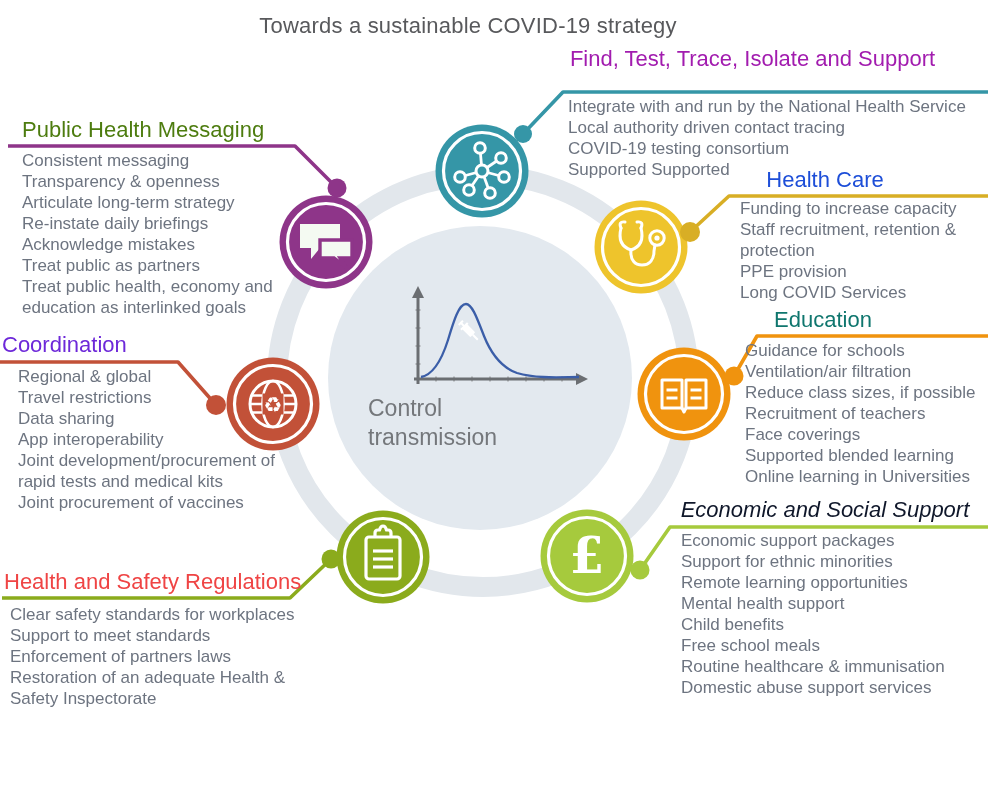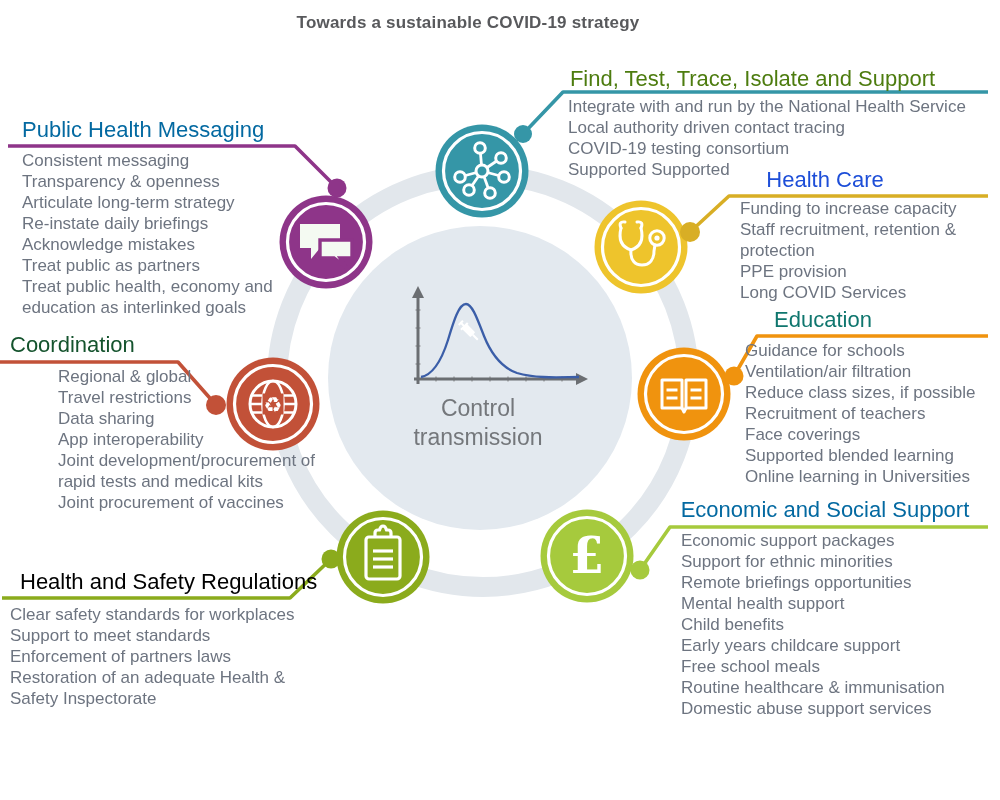--- a/index.html
+++ b/index.html
@@ -3,42 +3,42 @@
 <meta charset="utf-8">
 <style>
   html,body{margin:0;padding:0;background:#ffffff;}
   .stage{
     position:relative;width:1000px;height:800px;overflow:hidden;background:#ffffff;
     font-family:"Liberation Sans","DejaVu Sans",sans-serif;
   }
   .stage svg{position:absolute;left:0;top:0;}
   .title{
     position:absolute;left:0;top:13px;width:936px;text-align:center;
-    font-size:17px;font-weight:bold;color:#58595c;letter-spacing:.2px;
+    font-size:22px;font-weight:normal;color:#58595c;letter-spacing:.2px;
   }
   .sec-title{position:absolute;font-size:22px;line-height:24px;white-space:nowrap;}
   .sec-title.ctr{text-align:center;white-space:normal;}
-  .t-phm{left:22px;top:118px;color:#0369a1;}
-  .t-fttis{left:565px;top:67px;width:375px;color:#4d7c0f;}
+  .t-phm{left:22px;top:118px;color:#4d7c0f;}
+  .t-fttis{left:565px;top:47px;width:375px;color:#a21caf;}
   .t-hc{left:730px;top:168px;width:190px;color:#1d4ed8;}
   .t-edu{left:733px;top:308px;width:180px;color:#0f766e;}
-  .t-econ{left:672px;top:498px;width:306px;color:#0369a1;}
-  .t-coord{left:10px;top:333px;color:#14532d;}
-  .t-hsr{left:20px;top:570px;color:#000000;}
+  .t-econ{left:672px;top:498px;width:306px;color:#0f172a;font-style:italic;}
+  .t-coord{left:2px;top:333px;color:#6d28d9;}
+  .t-hsr{left:4px;top:570px;color:#ef4444;}
   .items{position:absolute;}
   .items .item{font-size:17px;line-height:21px;color:#6d7480;}
   .i-phm{left:22px;top:150px;width:292px;}
   .i-fttis{left:568px;top:96px;width:432px;}
   .i-hc{left:740px;top:198px;width:262px;}
   .i-edu{left:745px;top:340px;width:260px;}
   .i-econ{left:681px;top:530px;width:300px;}
-  .i-coord{left:18px;top:366px;width:276px;margin-left:40px;}
+  .i-coord{left:18px;top:366px;width:276px;}
   .i-hsr{left:10px;top:604px;width:308px;}
   .center-label{
-    position:absolute;left:368px;top:394px;width:220px;text-align:center;
+    position:absolute;left:368px;top:394px;width:220px;text-align:left;
     font-size:23px;line-height:29px;color:#74777b;
   }
 </style>
 </head>
 <body>
 
 <div class="stage">
 
   <svg width="1000" height="800" viewBox="0 0 1000 800">
 
@@ -228,24 +228,23 @@
       <div class="item">Ventilation/air filtration</div>
       <div class="item">Reduce class sizes, if possible</div>
       <div class="item">Recruitment of teachers</div>
       <div class="item">Face coverings</div>
       <div class="item">Supported blended learning</div>
       <div class="item">Online learning in Universities</div>
     </div>
   <div class="items i-econ">
       <div class="item">Economic support packages</div>
       <div class="item">Support for ethnic minorities</div>
-      <div class="item">Remote briefings opportunities</div>
+      <div class="item">Remote learning opportunities</div>
       <div class="item">Mental health support</div>
       <div class="item">Child benefits</div>
-      <div class="item">Early years childcare support</div>
       <div class="item">Free school meals</div>
       <div class="item">Routine healthcare &amp; immunisation</div>
       <div class="item">Domestic abuse support services</div>
     </div>
   <div class="items i-coord">
       <div class="item">Regional &amp; global</div>
       <div class="item">Travel restrictions</div>
       <div class="item">Data sharing</div>
       <div class="item">App interoperability</div>
       <div class="item">Joint development/procurement of rapid tests and medical kits</div>

